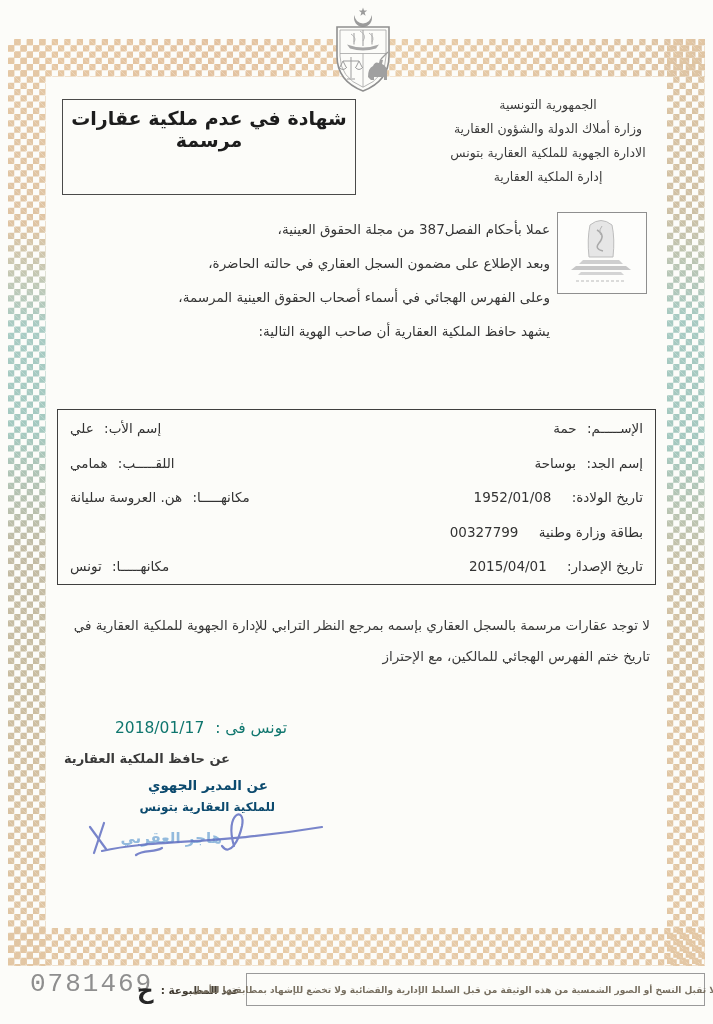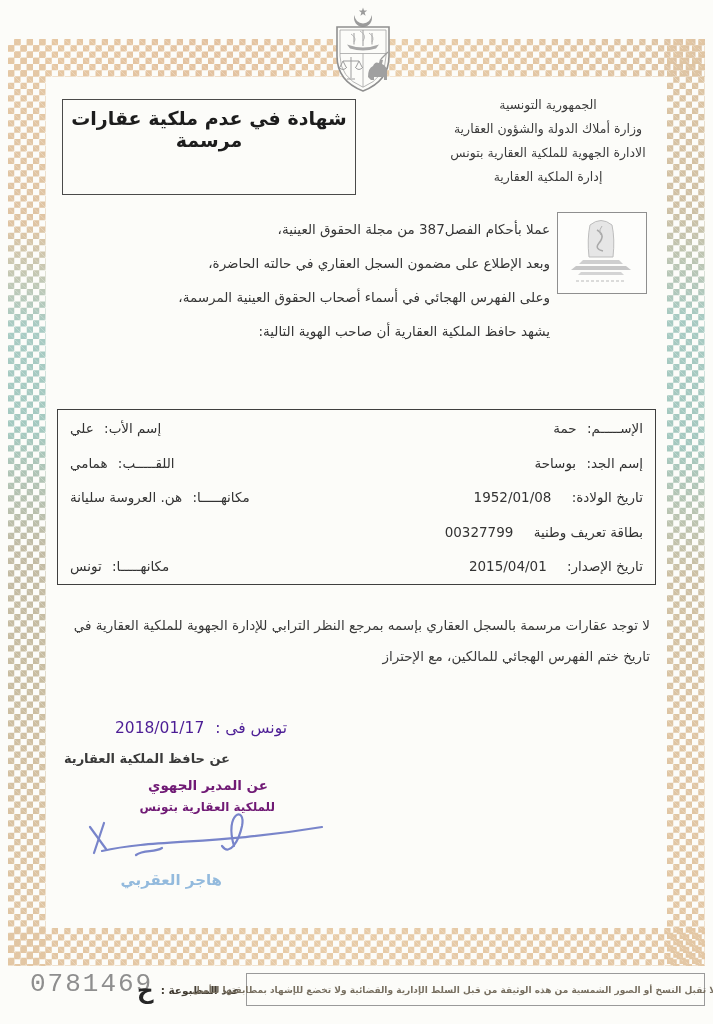--- a/index.html
+++ b/index.html
@@ -56,27 +56,27 @@
   .cell-l .inner{display:inline-block;direction:rtl;text-align:center;}
   .v{margin-right:6px;}
   .vl{margin-right:16px;}
   .num{direction:ltr;unicode-bidi:embed;}
 
   
   .statement{right:63px;top:610px;width:578px;direction:rtl;text-align:right;
     font-size:13.5px;line-height:31px;color:#3a3a3a;}
 
   
-  .date-line{right:426px;top:719px;direction:rtl;font-size:15.5px;color:#4c1d95;white-space:nowrap;}
+  .date-line{right:426px;top:719px;direction:rtl;font-size:15.5px;color:#0f766e;white-space:nowrap;}
   .behalf{left:100px;top:751px;width:130px;text-align:center;font-size:13px;
     font-weight:bold;color:#3a3a3a;direction:rtl;white-space:nowrap;}
-  .stamp-l{direction:rtl;white-space:nowrap;color:#701a75;font-weight:bold;}
+  .stamp-l{direction:rtl;white-space:nowrap;color:#0c4a6e;font-weight:bold;}
   .stamp-l1{right:445px;top:777px;font-size:13.5px;}
   .stamp-l2{right:438px;top:800px;font-size:12px;}
-  .stamp-l3{right:491px;top:871px;font-size:15px;color:#93badd;}
+  .stamp-l3{right:491px;top:829px;font-size:15px;color:#93badd;}
   .sig-svg{left:84px;top:799px;}
 
   
   .serial{left:30px;top:969px;font-family:Liberation Mono, monospace;
     font-size:26px;color:#8e8e8e;letter-spacing:2px;}
   .printnum{right:473px;top:974px;direction:rtl;display:flex;align-items:center;gap:7px;height:32px;}
   .printnum .lbl{font-size:10.5px;font-weight:bold;color:#433d33;white-space:nowrap;}
   .printnum .val{font-size:23px;font-weight:bold;color:#262626;line-height:1;}
   .note-box{left:246px;top:973px;width:459px;height:33px;border:1px solid #9a9a9a;
     box-sizing:border-box;display:flex;align-items:center;justify-content:center;direction:rtl;}
@@ -166,21 +166,21 @@
         <span>تاريخ الولادة:</span>
         <span class="v vl num" dir="ltr">1952/01/08</span>
       </div>
       <div class="cell-l"><span class="inner">
         <span>مكانهـــــا:</span>
         <span class="v">هن. العروسة سليانة</span>
       </span></div>
     </div>
     <div class="id-row">
       <div class="cell-r">
-        <span>بطاقة تعريف وطنية</span>
+        <span>بطاقة وزارة وطنية</span>
         <span class="v vl num" dir="ltr">00327799</span>
       </div>
       <div class="cell-l"></div>
     </div>
     <div class="id-row">
       <div class="cell-r">
         <span>تاريخ الإصدار:</span>
         <span class="v vl num" dir="ltr">2015/04/01</span>
       </div>
       <div class="cell-l"><span class="inner">

